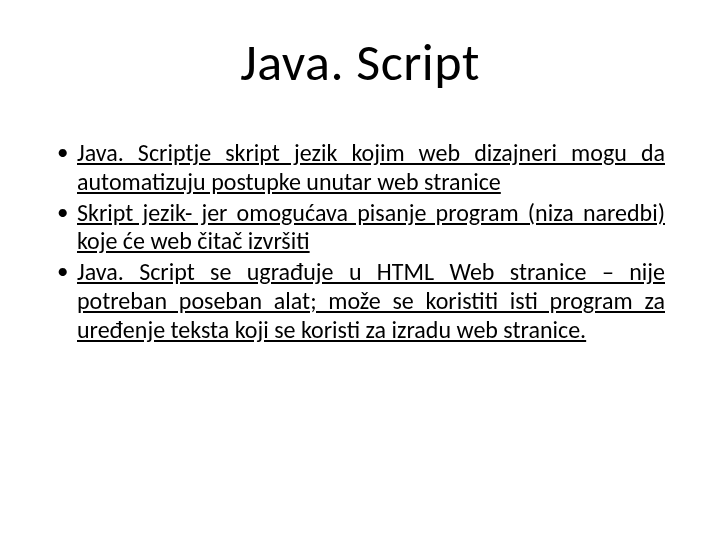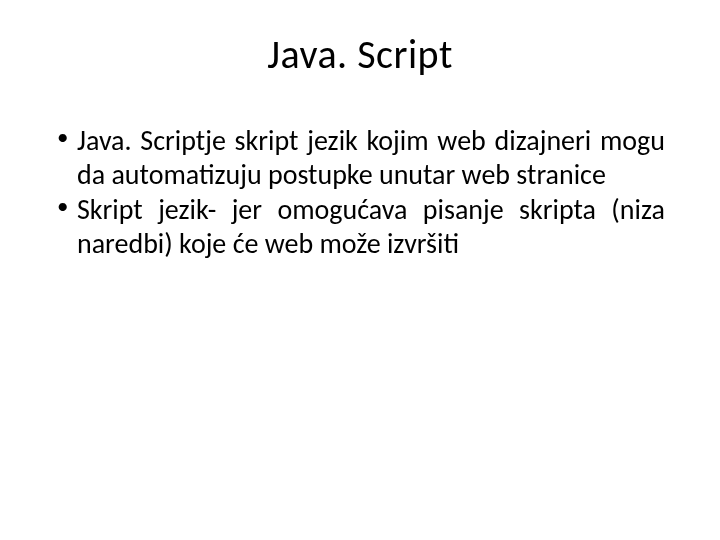--- a/index.html
+++ b/index.html
@@ -12,48 +12,50 @@
     color: #000;
   }
   .slide {
     box-sizing: border-box;
     width: 720px;
     height: 540px;
     padding: 20px 55px 40px 55px;
   }
   .title {
     text-align: center;
-    font-size: 40px;
+    font-size: 52px;
     font-weight: 400;
     margin: 10px 0 45px 0;
     letter-spacing: 0.5px;
   }
   ul.bullets {
     list-style: none;
     padding: 0;
     margin: 0;
   }
   ul.bullets > li {
     position: relative;
     padding-left: 22px;
-    font-size: 28px;
+    font-size: 24px;
     line-height: 1.20;
     text-align: justify;
     margin-bottom: 2px;
+    text-decoration: underline;
   }
   ul.bullets > li::before {
     content: "•";
     position: absolute;
     left: 2px;
     top: 0;
     font-size: 23px;
   }
 </style>
 </head>
 <body>
 
 <div class="slide">
   <div class="title">Java. Script</div>
   <ul class="bullets">
     <li>Java. Scriptje skript jezik kojim web dizajneri mogu da automatizuju postupke unutar web stranice</li>
-    <li>Skript jezik- jer omogućava pisanje skripta (niza naredbi) koje će web može izvršiti</li>
+    <li>Skript jezik- jer omogućava pisanje program (niza naredbi) koje će web čitač izvršiti</li>
+    <li>Java. Script se ugrađuje u HTML Web stranice – nije potreban poseban alat; može se koristiti isti program za uređenje teksta koji se koristi za izradu web stranice.</li>
   </ul>
 </div>
 
 </body></html>

